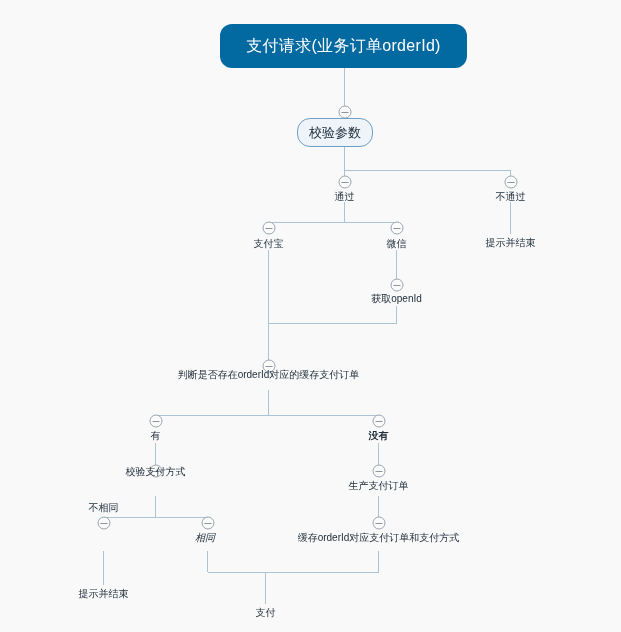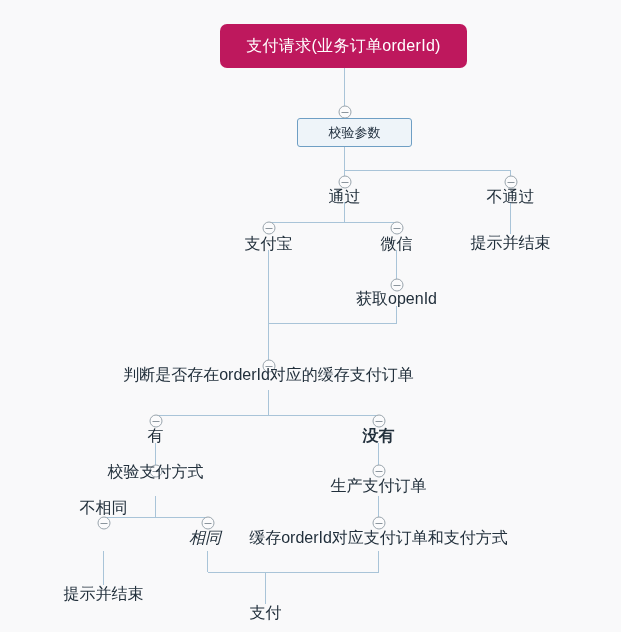--- a/index.html
+++ b/index.html
@@ -23,58 +23,58 @@
     height: 632px;
     pointer-events: none;
   }
   
   .root-node {
     position: absolute;
     left: 220px;
     top: 24px;
     width: 247px;
     height: 44px;
-    background: #be185d;
-    border-radius: 7px;
+    background: #0369a1;
+    border-radius: 12px;
     display: flex;
     align-items: center;
     justify-content: center;
     box-sizing: border-box;
   }
   .root-node .label {
     color: #ffffff;
     font-size: 16px;
     letter-spacing: 0.3px;
     white-space: nowrap;
   }
   
   .box-node {
     position: absolute;
     left: 297px;
     top: 118px;
-    width: 115px;
+    width: 76px;
     height: 29px;
     background: #eef4f9;
     border: 1px solid #6f9fc4;
-    border-radius: 3px;
+    border-radius: 13px;
     display: flex;
     align-items: center;
     justify-content: center;
     box-sizing: border-box;
   }
   .box-node .label {
     color: #1c2b3a;
     font-size: 13px;
     white-space: nowrap;
   }
   
   .text-node {
     position: absolute;
     transform: translateX(-50%);
-    font-size: 16px;
+    font-size: 10px;
     color: #22303c;
     white-space: nowrap;
     line-height: 16px;
   }
   
   .toggle {
     position: absolute;
     width: 13px;
     height: 13px;
     border: 1px solid #9aa5ad;

